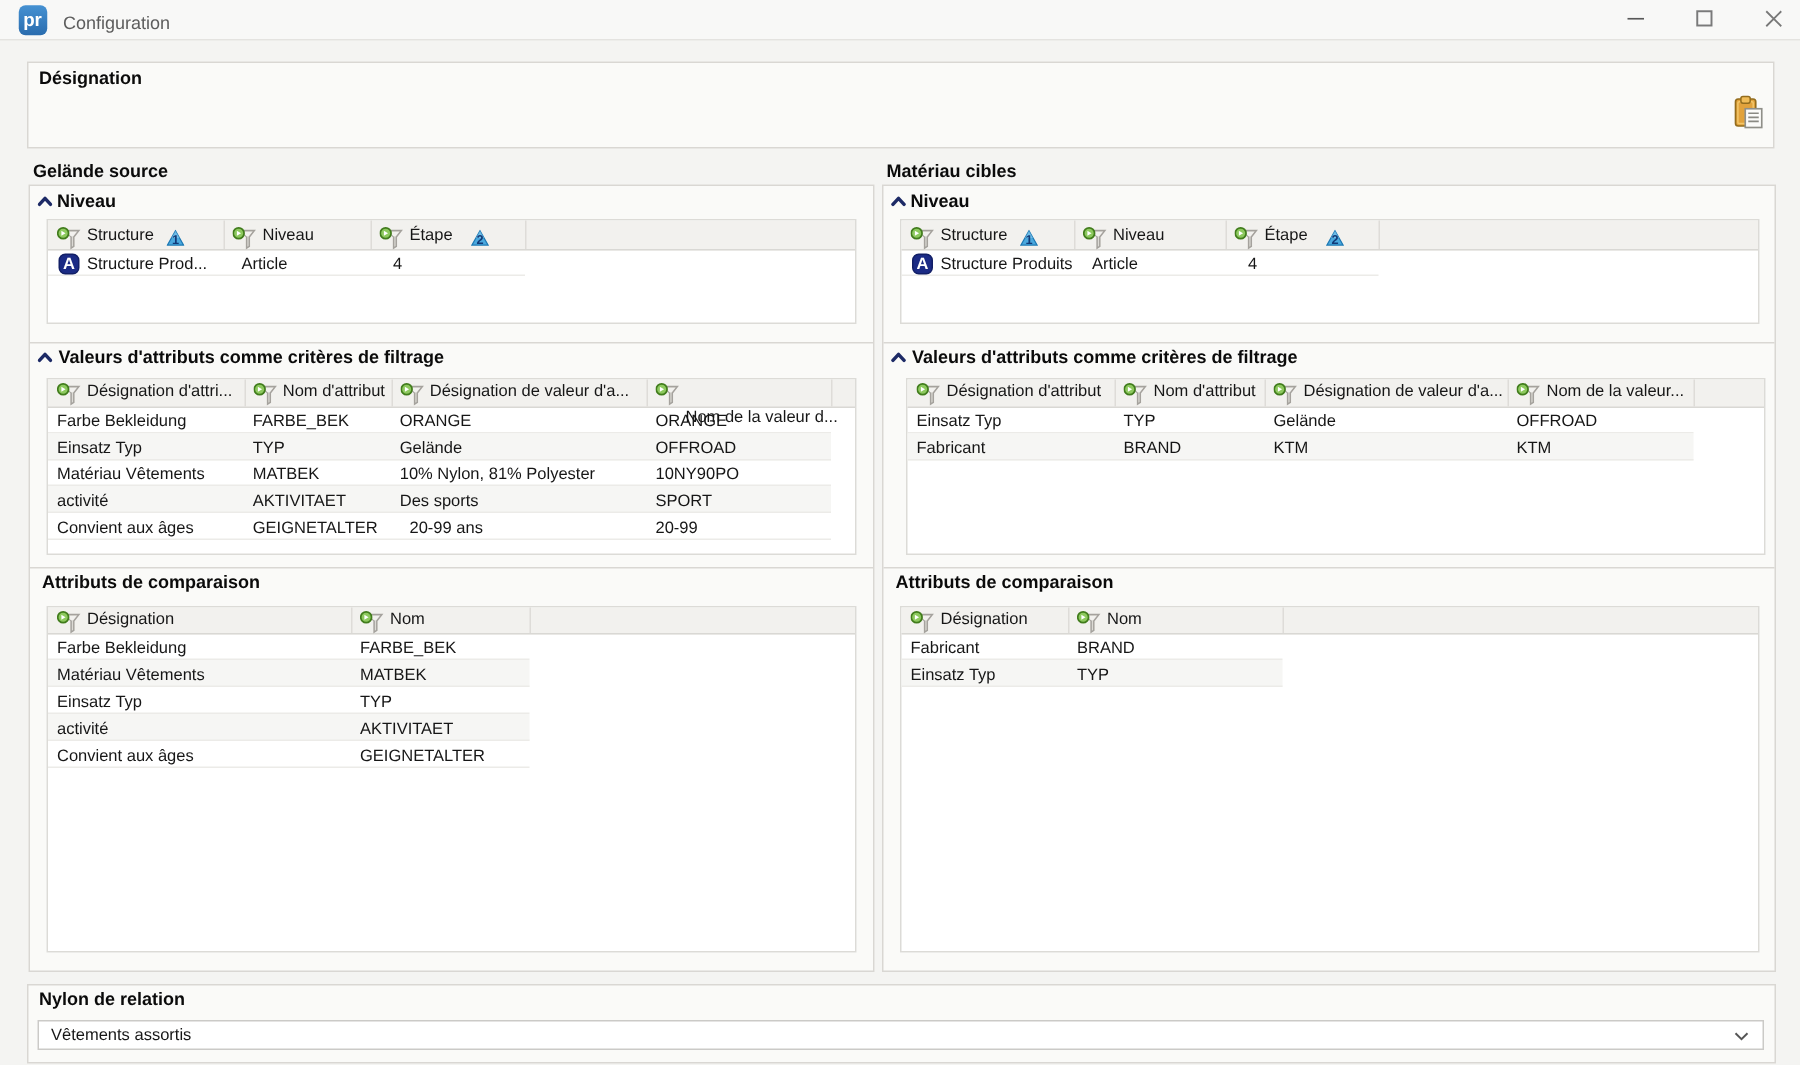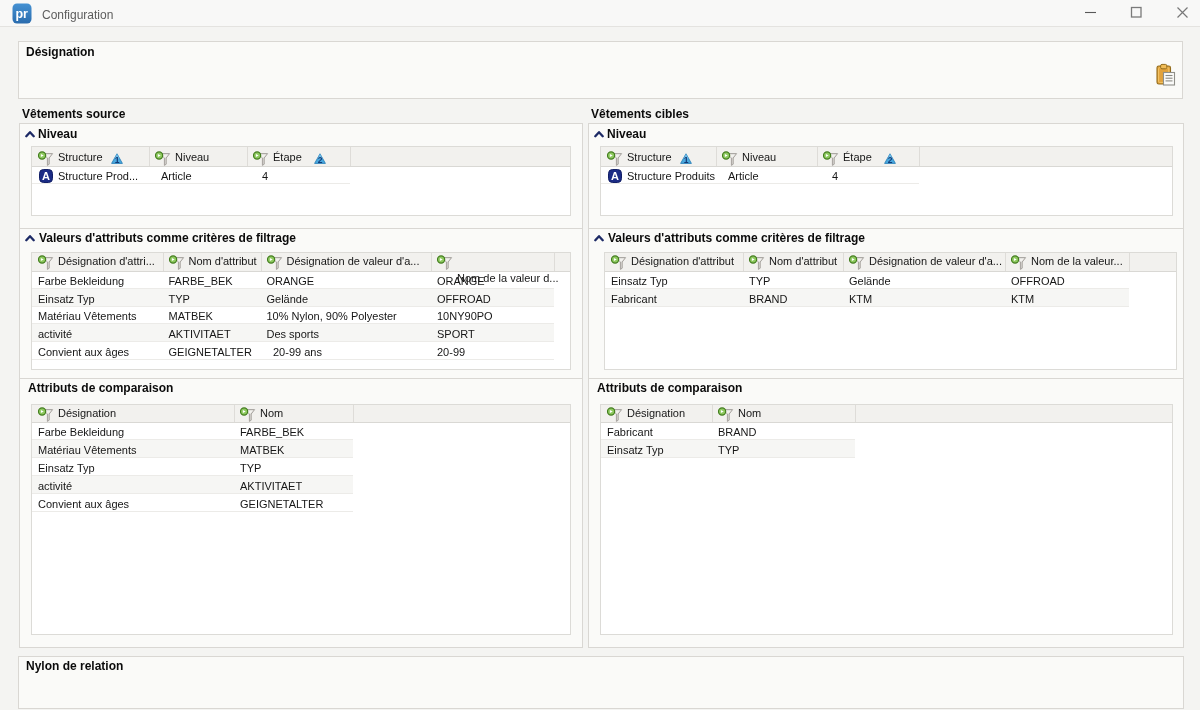--- a/index.html
+++ b/index.html
@@ -40,22 +40,22 @@
 <svg class="abs" style="left:1134px;top:21px" width="24" height="25" viewBox="0 0 24 25">
       <rect x="4" y="3" width="13.5" height="18" rx="1.8" fill="#e2a23c" stroke="#936c1d" stroke-width="1.1"></rect>
       <rect x="5.6" y="4.8" width="10.2" height="14.6" rx="0.8" fill="none" stroke="#f3c76a" stroke-width="1"></rect>
       <rect x="7.6" y="1.4" width="6.2" height="4.4" rx="1.4" fill="#f0bc58" stroke="#936c1d" stroke-width="1"></rect>
       <rect x="10.5" y="9.5" width="11" height="12.5" fill="#fbfbfa" stroke="#8f8f89" stroke-width="1.1"></rect>
       <line x1="12.5" y1="12.5" x2="19.5" y2="12.5" stroke="#8a8a84" stroke-width="1.1"></line>
       <line x1="12.5" y1="15.2" x2="19.5" y2="15.2" stroke="#8a8a84" stroke-width="1.1"></line>
       <line x1="12.5" y1="17.9" x2="19.5" y2="17.9" stroke="#8a8a84" stroke-width="1.1"></line>
     </svg>
 </div>
-<div class="bl" style="left:22px;top:107px">Vêtements source</div>
-<div class="bl" style="left:591px;top:107px">Vêtements cibles</div>
+<div class="bl" style="left:22px;top:107px">Gelände source</div>
+<div class="bl" style="left:591px;top:107px">Matériau cibles</div>
 <div class="box" style="left:19px;top:123px;width:564px;height:525px">
 <div class="sep" style="top:104px"></div>
 <div class="sep" style="top:254px"></div>
 <svg class="abs" style="left:5px;top:6px" width="10" height="8" viewBox="0 0 10 8">
       <path d="M1.3 6.2 L5 2.2 L8.7 6.2" fill="none" stroke="#1d2a66" stroke-width="2.3" stroke-linecap="round" stroke-linejoin="round"></path>
     </svg>
 <div class="bl" style="left:18px;top:3px">Niveau</div>
 <svg class="abs" style="left:5px;top:110px" width="10" height="8" viewBox="0 0 10 8">
       <path d="M1.3 6.2 L5 2.2 L8.7 6.2" fill="none" stroke="#1d2a66" stroke-width="2.3" stroke-linecap="round" stroke-linejoin="round"></path>
     </svg>
@@ -144,21 +144,21 @@
     <div class="ct" style="left:234.5px;top:20.88px">ORANGE</div>
     <div class="ct" style="left:405px;top:20.88px">ORANGE</div>
     <div class="row zeb" style="top:35.75px;width:521.5px;height:16.75px"></div>
     <div class="ct" style="left:6px;top:38.62px">Einsatz Typ</div>
     <div class="ct" style="left:136.5px;top:38.62px">TYP</div>
     <div class="ct" style="left:234.5px;top:38.62px">Gelände</div>
     <div class="ct" style="left:405px;top:38.62px">OFFROAD</div>
     <div class="row" style="top:53.5px;width:521.5px;height:16.75px"></div>
     <div class="ct" style="left:6px;top:56.38px">Matériau Vêtements</div>
     <div class="ct" style="left:136.5px;top:56.38px">MATBEK</div>
-    <div class="ct" style="left:234.5px;top:56.38px">10% Nylon, 90% Polyester</div>
+    <div class="ct" style="left:234.5px;top:56.38px">10% Nylon, 81% Polyester</div>
     <div class="ct" style="left:405px;top:56.38px">10NY90PO</div>
     <div class="row zeb" style="top:71.25px;width:521.5px;height:16.75px"></div>
     <div class="ct" style="left:6px;top:74.12px">activité</div>
     <div class="ct" style="left:136.5px;top:74.12px">AKTIVITAET</div>
     <div class="ct" style="left:234.5px;top:74.12px">Des sports</div>
     <div class="ct" style="left:405px;top:74.12px">SPORT</div>
     <div class="row" style="top:89.0px;width:521.5px;height:16.75px"></div>
     <div class="ct" style="left:6px;top:91.88px">Convient aux âges</div>
     <div class="ct" style="left:136.5px;top:91.88px">GEIGNETALTER</div>
     <div class="ct" style="left:241px;top:91.88px">20-99 ans</div>
@@ -318,12 +318,18 @@
     <div class="ct" style="left:137px;top:1px">Nom</div>
     <div class="row" style="top:17px;width:254px;height:17px"></div>
     <div class="ct" style="left:6px;top:20.0px">Fabricant</div>
     <div class="ct" style="left:117px;top:20.0px">BRAND</div>
     <div class="row zeb" style="top:35px;width:254px;height:17px"></div>
     <div class="ct" style="left:6px;top:38.0px">Einsatz Typ</div>
     <div class="ct" style="left:117px;top:38.0px">TYP</div>
   </div>
 <div class="box" style="left:18px;top:656px;width:1166px;height:53px">
 <div class="bl" style="left:7px;top:2px">Nylon de relation</div>
+<div class="abs" style="left:6px;top:23px;width:1151px;height:20px;background:#fff;border:1px solid #cbcac7;box-sizing:border-box">
+      <div class="ct" style="left:8px;top:2px">Vêtements assortis</div>
+      <svg class="abs" style="right:9px;top:7px" width="10" height="6" viewBox="0 0 10 6">
+        <path d="M1 0.8 L5 4.8 L9 0.8" fill="none" stroke="#555" stroke-width="1.3"></path>
+      </svg>
+    </div>
 </div>
 </body></html>

